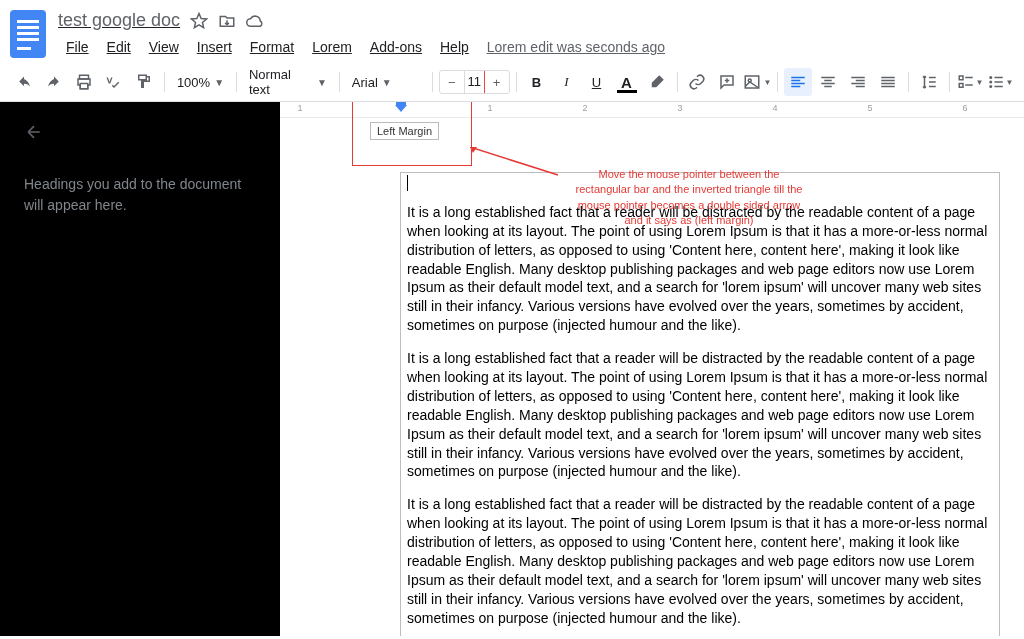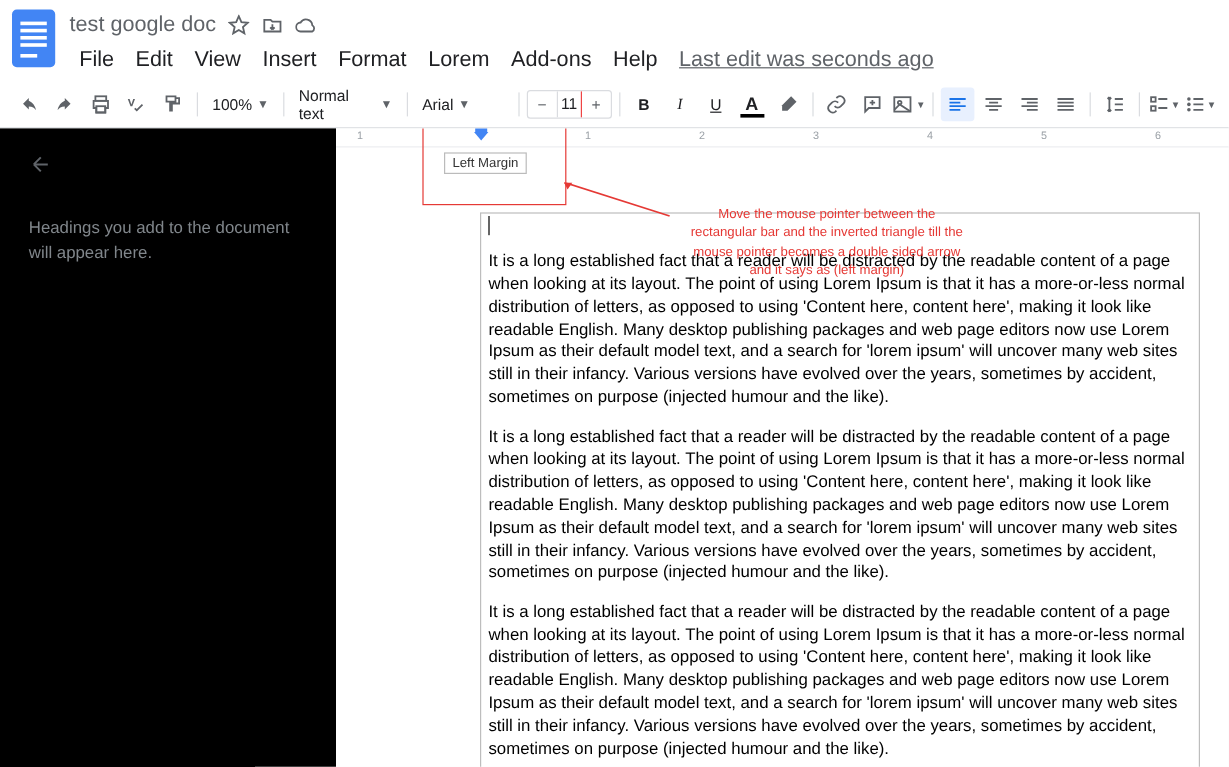--- a/index.html
+++ b/index.html
@@ -1,29 +1,29 @@
 <!DOCTYPE html>
 <html><head>
 <meta charset="utf-8">
 <style>
   * { box-sizing: border-box; margin: 0; padding: 0; }
   body { font-family: Arial, sans-serif; font-size: 13px; color: #202124; background: #fff; width: 1024px; height: 639px; overflow: hidden; position: relative; }
   
-  .header { display: flex; align-items: flex-start; padding: 8px 10px 0 10px; }
+  .header { display: flex; align-items: center; padding: 8px 10px 0 10px; text-decoration: underline; }
   .docs-logo { width: 36px; height: 48px; background: #4285f4; border-radius: 4px; position: relative; margin-right: 12px; flex-shrink: 0; }
   .docs-logo::before { content: ""; position: absolute; left: 7px; top: 10px; width: 22px; height: 3px; background: #fff; box-shadow: 0 6px 0 #fff, 0 12px 0 #fff, 0 18px 0 #fff; }
   .docs-logo::after { content: ""; position: absolute; left: 7px; bottom: 8px; width: 14px; height: 3px; background: #fff; }
   
   .title-area { flex: 1; }
   .title-row { display: flex; align-items: center; gap: 10px; padding: 2px 0 4px 0; }
   .doc-title { font-size: 18px; color: #5f6368; }
   .title-icon { width:18px; height:18px; color:#5f6368; cursor:pointer; display:flex; align-items:center; justify-content:center; }
   .title-icon svg { width:18px; height:18px; }
   
-  .menu-row { display: flex; align-items: center; gap: 2px; font-size: 18px; color: #202124; }
+  .menu-row { display: flex; align-items: center; gap: 2px; font-size: 14px; color: #202124; }
   .menu-item { padding: 4px 8px; cursor: pointer; border-radius: 3px; }
   .last-edit { color: #5f6368; text-decoration: underline; margin-left: 8px; cursor: pointer; }
   
   .toolbar { display: flex; align-items: center; padding: 5px 10px; gap: 2px; border-bottom: 1px solid #dadce0; margin-top:4px; }
   .tbtn { min-width: 28px; height: 28px; display: inline-flex; align-items: center; justify-content: center; cursor: pointer; border-radius: 3px; color: #5f6368; }
   .tbtn svg { width:18px; height:18px; }
   .tbtn.active { background: #e8f0fe; color: #1a73e8; }
   .tsep { width: 1px; height: 20px; background: #dadce0; margin: 0 4px; }
   .tsel { display: inline-flex; align-items: center; gap: 4px; padding: 0 6px; height:28px; cursor:pointer; color:#202124; font-size:13px; }
   .tsel .dd { color:#5f6368; font-size:10px; }
@@ -86,21 +86,21 @@
     </div>
     <div class="menu-row">
       <span class="menu-item">File</span>
       <span class="menu-item">Edit</span>
       <span class="menu-item">View</span>
       <span class="menu-item">Insert</span>
       <span class="menu-item">Format</span>
       <span class="menu-item">Lorem</span>
       <span class="menu-item">Add-ons</span>
       <span class="menu-item">Help</span>
-      <span class="last-edit">Last edit was seconds ago</span>
+      <span class="last-edit">Lorem edit was seconds ago</span>
     </div>
   </div>
 </div>
 
 <div class="toolbar">
   <span class="tbtn">
       <svg viewBox="0 0 24 24" fill="currentColor">
         <path d="M12 8V4l-8 8 8 8v-4c5 0 8 2 10 5-1-6-5-11-10-13z" transform="scale(0.8) translate(3 2)"></path>
       </svg>
     </span>

